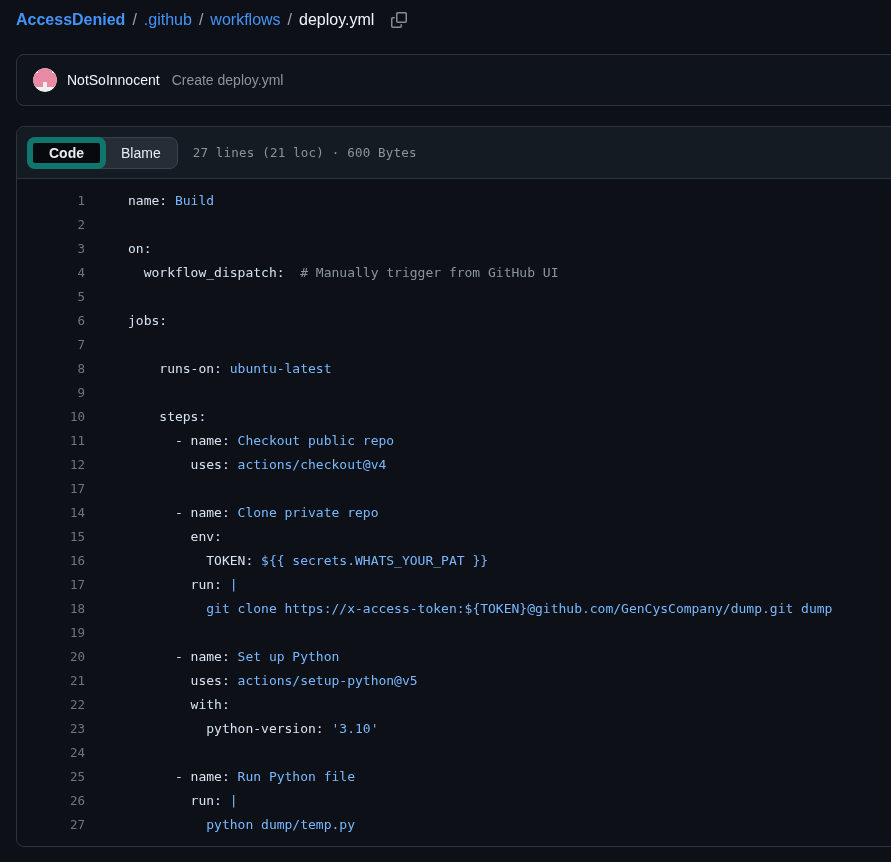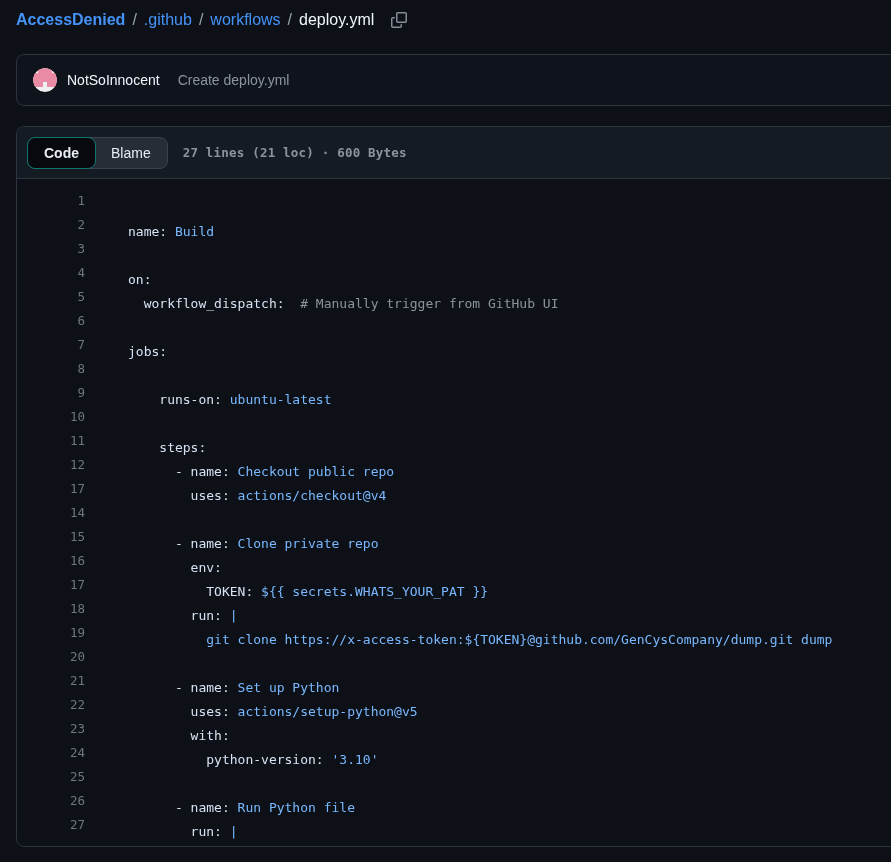--- a/index.html
+++ b/index.html
@@ -29,55 +29,55 @@
   .card{
     margin-left:16px;width:900px;
     border:1px solid #2c3440;border-radius:8px;
   }
   .commitbar{
     margin-top:14px;height:52px;background:#0f141c;
     display:flex;align-items:center;gap:10px;padding:0 16px;
   }
   .avatar{width:24px;height:24px;border-radius:50%;flex:none;cursor:pointer;}
   .commit-author{font-size:14px;font-weight:400;color:#f0f6fc;text-decoration:none;cursor:pointer;}
-  .commit-msg{font-size:14px;color:#8b949e;margin-left:8px;}
+  .commit-msg{font-size:14px;color:#8b949e;margin-left:2px;}
 
   .codecard{margin-top:20px;background:#0d1117;overflow:hidden;}
   .codehead{
     height:52px;background:#151b23;border-bottom:1px solid #2c3440;
     display:flex;align-items:center;padding:0 10px;gap:15px;
     border-radius:8px 8px 0 0;
   }
   .seg{
     display:flex;align-items:stretch;height:32px;
     background:#272d37;border:1px solid #3b424d;border-radius:8px;
   }
   .tab{
     display:flex;align-items:center;padding:0 16px;
     font-size:14px;color:#e6edf3;cursor:pointer;background:transparent;border:none;
   }
   .tab.active{
-    background:#07090e;border:1px solid #0f766e;border-radius:8px;
+    background:#07090e;border:6px solid #0f766e;border-radius:8px;
     margin:-1px;font-weight:700;
   }
   .stats{
     font-family:"DejaVu Sans Mono",monospace;
-    font-size:12.5px;color:#8b949e;letter-spacing:.2px;font-weight:bold;
+    font-size:12.5px;color:#8b949e;letter-spacing:.2px;
   }
 
   .codebody{padding:10px 0 9px;}
   .row{display:flex;height:24px;line-height:24px;white-space:pre;}
   .ln{
     width:68px;flex:none;text-align:right;
     font-family:"DejaVu Sans Mono",monospace;font-size:12.5px;
     color:var(--c-ln);cursor:pointer;user-select:none;
   }
   .lc{
     padding-left:43px;
-    font-family:"DejaVu Sans Mono",monospace;font-size:13px;margin-top:31px;
+    font-family:"DejaVu Sans Mono",monospace;font-size:13px;
   }
   .tk{color:var(--c-key);}
   .tv{color:var(--c-val);}
   .tc{color:var(--c-com);}
 </style>
 </head>
 <body>
 
 <div class="crumbs">
   <a class="crumb-repo">AccessDenied</a>

